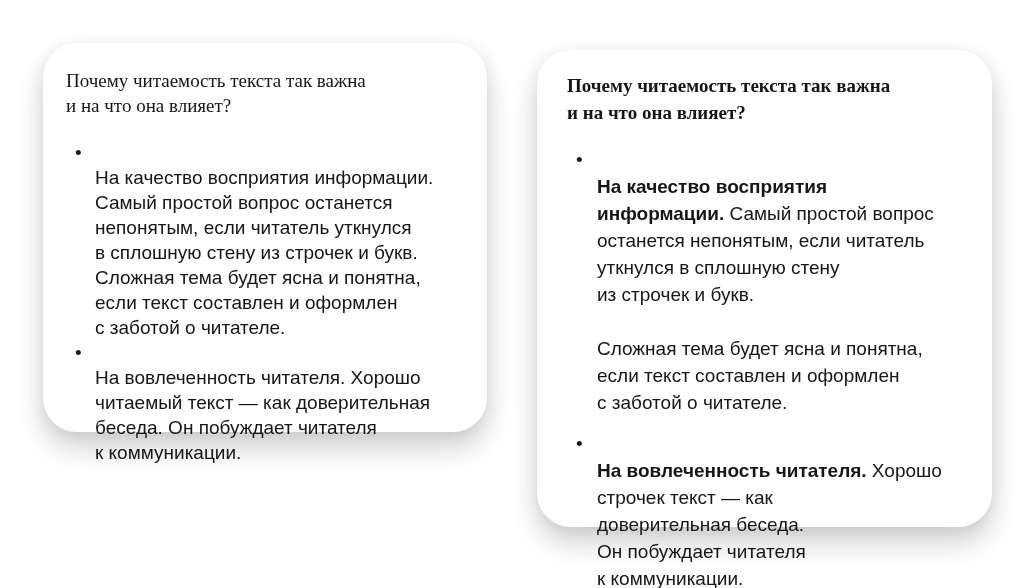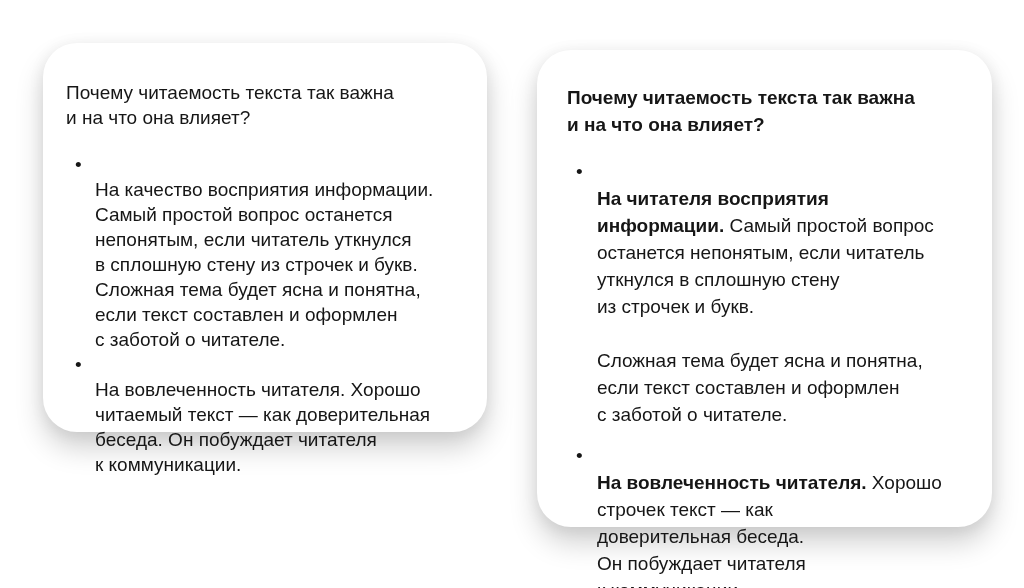--- a/index.html
+++ b/index.html
@@ -35,25 +35,26 @@
   .card-right {
     left: 537px;
     top: 50px;
     width: 455px;
     height: 477px;
     padding: 22px 16px 0 30px;
     font-size: 19px;
     line-height: 27px;
   }
   .card-title {
-    margin: 12px 0 22px 0;
+    margin: 0 0 22px 0;
     font-size: inherit;
     line-height: inherit;
     font-weight: 400;
     white-space: pre-line;
+    font-family: Liberation Serif, serif;
   }
   .card-right .card-title {
     font-weight: 700;
     margin-bottom: 20px;
   }
   .bullet-list {
     margin: 0;
     padding: 0;
     list-style: none;
   }
@@ -103,21 +104,21 @@
 к коммуникации.</span>
       </li>
     </ul>
   </section>
 
   <section class="card card-right">
     <h2 class="card-title">Почему читаемость текста так важна
 и на что она влияет?</h2>
     <ul class="bullet-list">
       <li>
-        <span class="marker">•</span><span class="lead-bold">На читателя восприятия
+        <span class="marker">•</span><span class="lead-bold">На качество восприятия
 информации.</span><span> Самый простой вопрос
 останется непонятым, если читатель
 уткнулся в сплошную стену
 из строчек и букв.
 
 Сложная тема будет ясна и понятна,
 если текст составлен и оформлен
 с заботой о читателе.</span>
       </li>
       <li>

